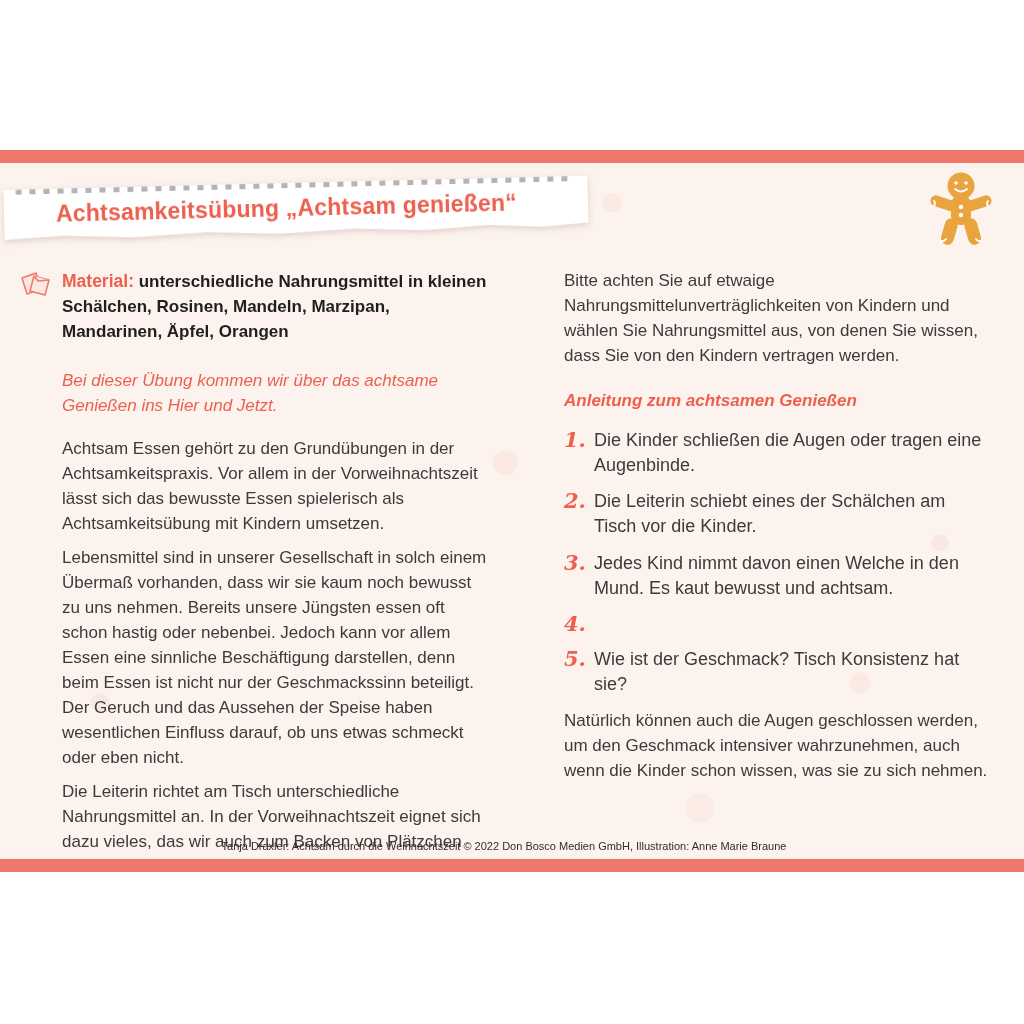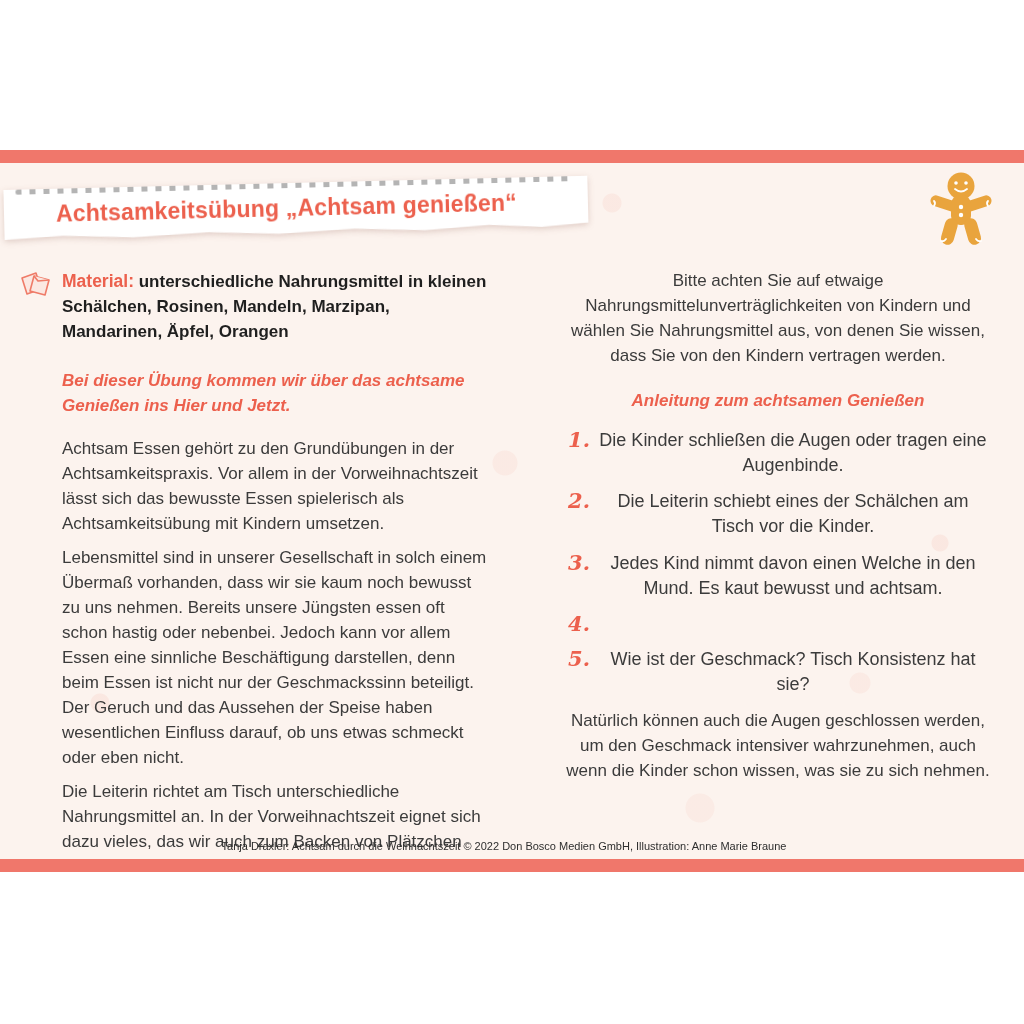--- a/index.html
+++ b/index.html
@@ -36,25 +36,25 @@
     background:repeating-linear-gradient(90deg,#777 0 6px,transparent 6px 14px);
   }
   .page-title {
     margin:7px 0 0 52px; font-size:23px; font-weight:bold; color:#ec604d;
     letter-spacing:.2px; white-space:nowrap;
   }
   .gingerbread { position:absolute; right:28px; top:8px; }
   .material-icon { position:absolute; left:18px; top:104px; }
   .columns { position:absolute; left:62px; top:106px; width:930px; display:flex; gap:72px; }
   .col-left { flex:0 0 430px; }
-  .col-right { flex:1;text-align:center; }
+  .col-right { flex:1; }
   p { margin:0 0 9px; font-size:17px; line-height:1.47; }
   .material-label { color:#ec604d; font-weight:bold; font-size:17.5px; }
   .material-text { font-weight:bold; color:#1f1f1f; }
-  .intro { color:#ec604d; font-weight:bold; font-style:italic; margin:24px 0 18px; }
+  .intro { color:#ec604d; font-weight:normal; font-style:italic; margin:24px 0 18px; }
   .note { margin-bottom:20px; }
   .section-heading { color:#ec604d; font-weight:bold; font-style:italic; margin:2px 0 14px; font-size:17px; }
   ol.steps { list-style:none; margin:0 0 10px; padding:0; }
   ol.steps li { display:flex; margin-bottom:11px; }
   .step-num {
     flex:0 0 30px; color:#ec604d; font-size:21px; font-style:italic; font-weight:bold;
     font-family:"DejaVu Serif","Liberation Serif",serif; line-height:1.15;
   }
   .step-text { font-size:18px; line-height:1.4; }
   .closing { margin-top:10px; }

